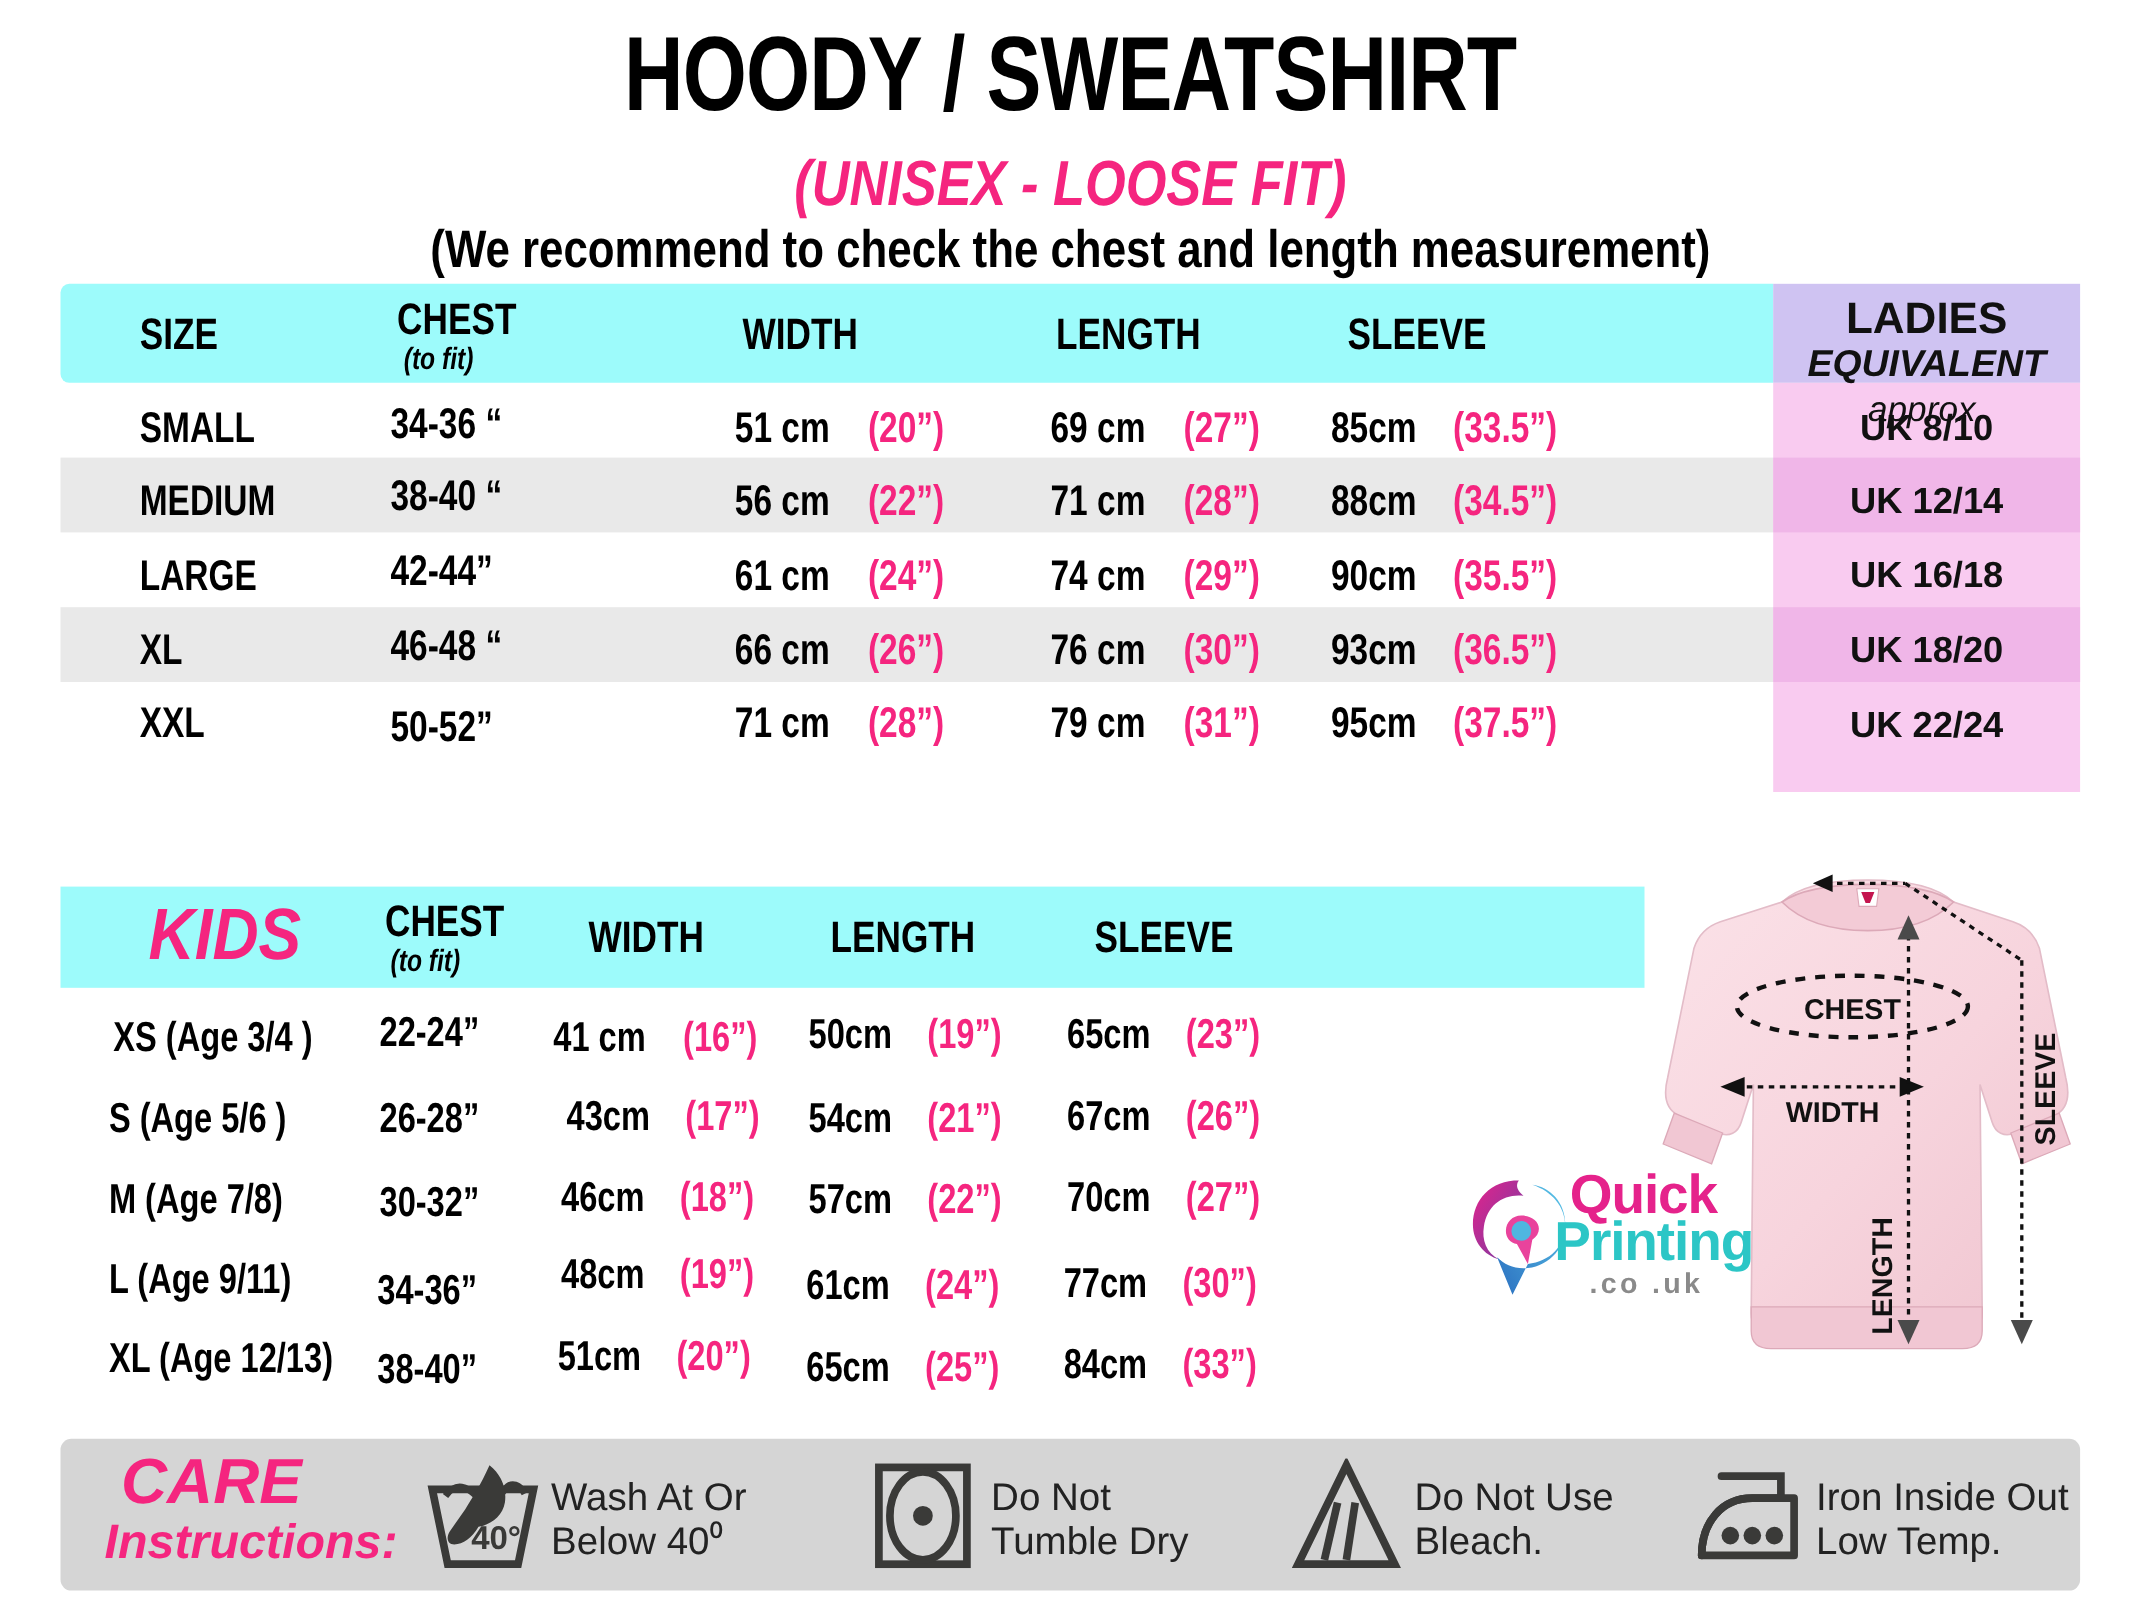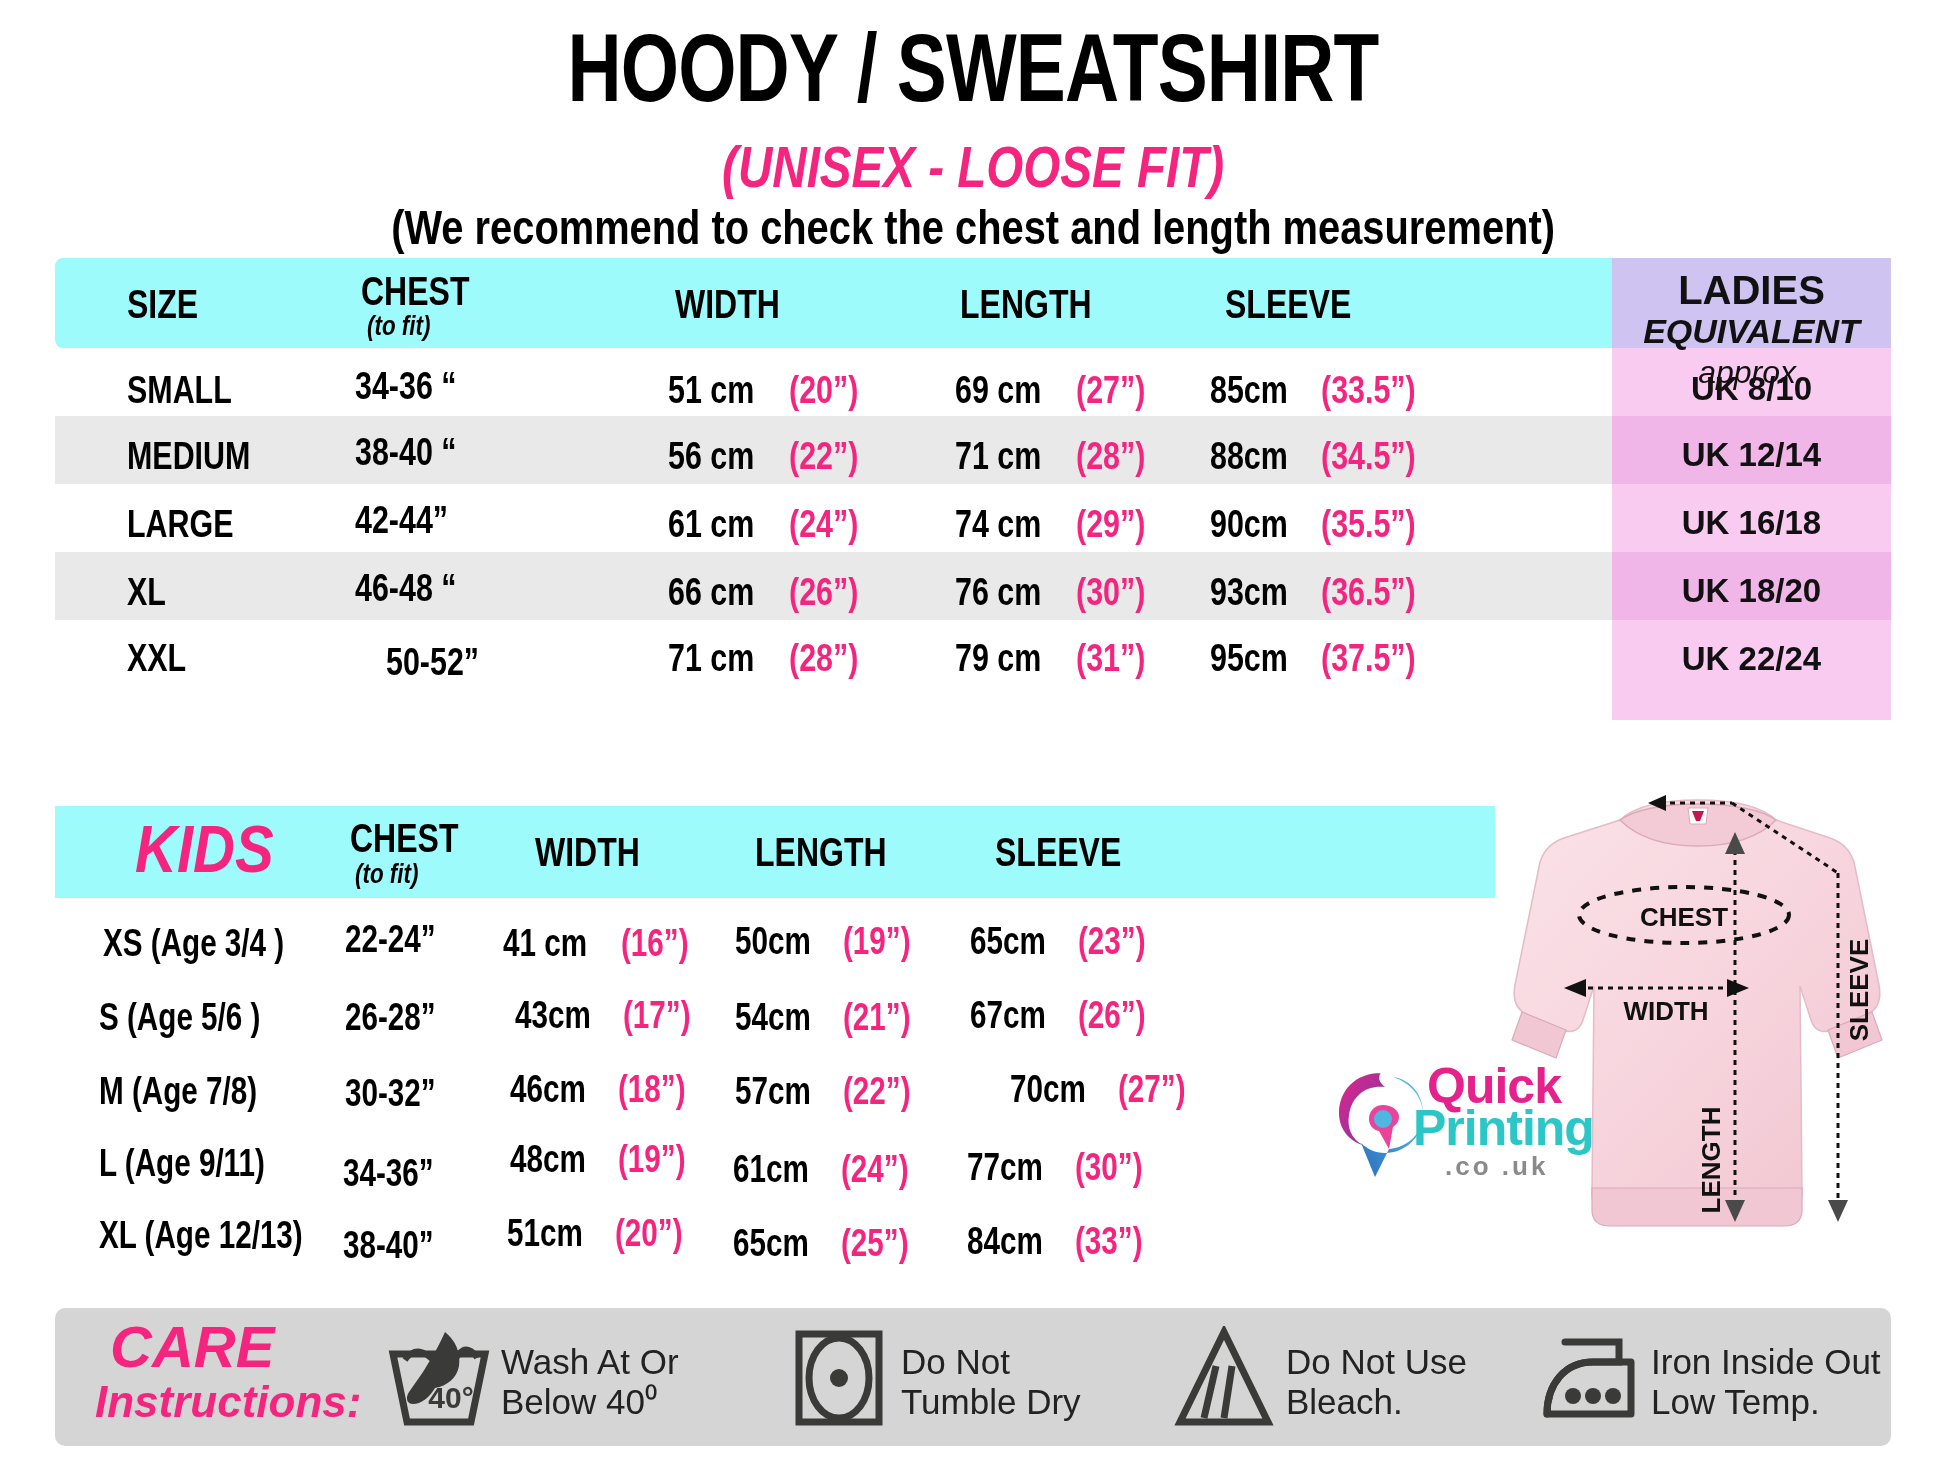--- a/index.html
+++ b/index.html
@@ -165,21 +165,21 @@
   <div class="ladies-cell" style="top:248px;"><span>UK 16/18</span></div>
 
   <div class="dcell" style="left:72px;top:314px;"><span class="t">XL</span></div>
   <div class="dcell" style="left:300px;top:310px;"><span class="t">46-48 “</span></div>
   <div class="dcell" style="left:613px;top:314px;"><span class="t">66 cm</span> <span class="t pink">(26”)</span></div>
   <div class="dcell" style="left:900px;top:314px;"><span class="t">76 cm</span> <span class="t pink">(30”)</span></div>
   <div class="dcell" style="left:1155px;top:314px;"><span class="t">93cm</span> <span class="t pink">(36.5”)</span></div>
   <div class="ladies-cell" style="top:316px;"><span>UK 18/20</span></div>
 
   <div class="dcell" style="left:72px;top:380px;"><span class="t">XXL</span></div>
-  <div class="dcell" style="left:300px;top:384px;margin-left:31px;"><span class="t">50-52”</span></div>
+  <div class="dcell" style="left:300px;top:384px;"><span class="t">50-52”</span></div>
   <div class="dcell" style="left:613px;top:380px;"><span class="t">71 cm</span> <span class="t pink">(28”)</span></div>
   <div class="dcell" style="left:900px;top:380px;"><span class="t">79 cm</span> <span class="t pink">(31”)</span></div>
   <div class="dcell" style="left:1155px;top:380px;"><span class="t">95cm</span> <span class="t pink">(37.5”)</span></div>
   <div class="ladies-cell" style="top:384px;"><span>UK 22/24</span></div>
 </div>
 
 <div id="kids-table">
   <div id="kids-header-band"></div>
 
   <div id="kids-word"><span>KIDS</span></div>
@@ -199,21 +199,21 @@
   <div class="kcell" style="left:44px;top:192px;"><span class="t">S (Age 5/6 )</span></div>
   <div class="kcell" style="left:290px;top:192px;"><span class="t">26-28”</span></div>
   <div class="kcell" style="left:460px;top:190px;"><span class="t">43cm</span> <span class="t pink">(17”)</span></div>
   <div class="kcell" style="left:680px;top:192px;"><span class="t">54cm</span> <span class="t pink">(21”)</span></div>
   <div class="kcell" style="left:915px;top:190px;"><span class="t">67cm</span> <span class="t pink">(26”)</span></div>
 
   <div class="kcell" style="left:44px;top:266px;"><span class="t">M (Age 7/8)</span></div>
   <div class="kcell" style="left:290px;top:268px;"><span class="t">30-32”</span></div>
   <div class="kcell" style="left:455px;top:264px;text-align:right;"><span class="t">46cm</span> <span class="t pink">(18”)</span></div>
   <div class="kcell" style="left:680px;top:266px;"><span class="t">57cm</span> <span class="t pink">(22”)</span></div>
-  <div class="kcell" style="left:915px;top:264px;margin-left:40px;"><span class="t">70cm</span> <span class="t pink">(27”)</span></div>
+  <div class="kcell" style="left:915px;top:264px;"><span class="t">70cm</span> <span class="t pink">(27”)</span></div>
 
   <div class="kcell" style="left:44px;top:338px;"><span class="t">L (Age 9/11)</span></div>
   <div class="kcell" style="left:288px;top:348px;text-align:right;"><span class="t">34-36”</span></div>
   <div class="kcell" style="left:455px;top:334px;"><span class="t">48cm</span> <span class="t pink">(19”)</span></div>
   <div class="kcell" style="left:678px;top:344px;"><span class="t">61cm</span> <span class="t pink">(24”)</span></div>
   <div class="kcell" style="left:912px;top:342px;"><span class="t">77cm</span> <span class="t pink">(30”)</span></div>
 
   <div class="kcell" style="left:44px;top:410px;"><span class="t">XL (Age 12/13)</span></div>
   <div class="kcell" style="left:288px;top:420px;"><span class="t">38-40”</span></div>
   <div class="kcell" style="left:452px;top:408px;"><span class="t">51cm</span> <span class="t pink">(20”)</span></div>

